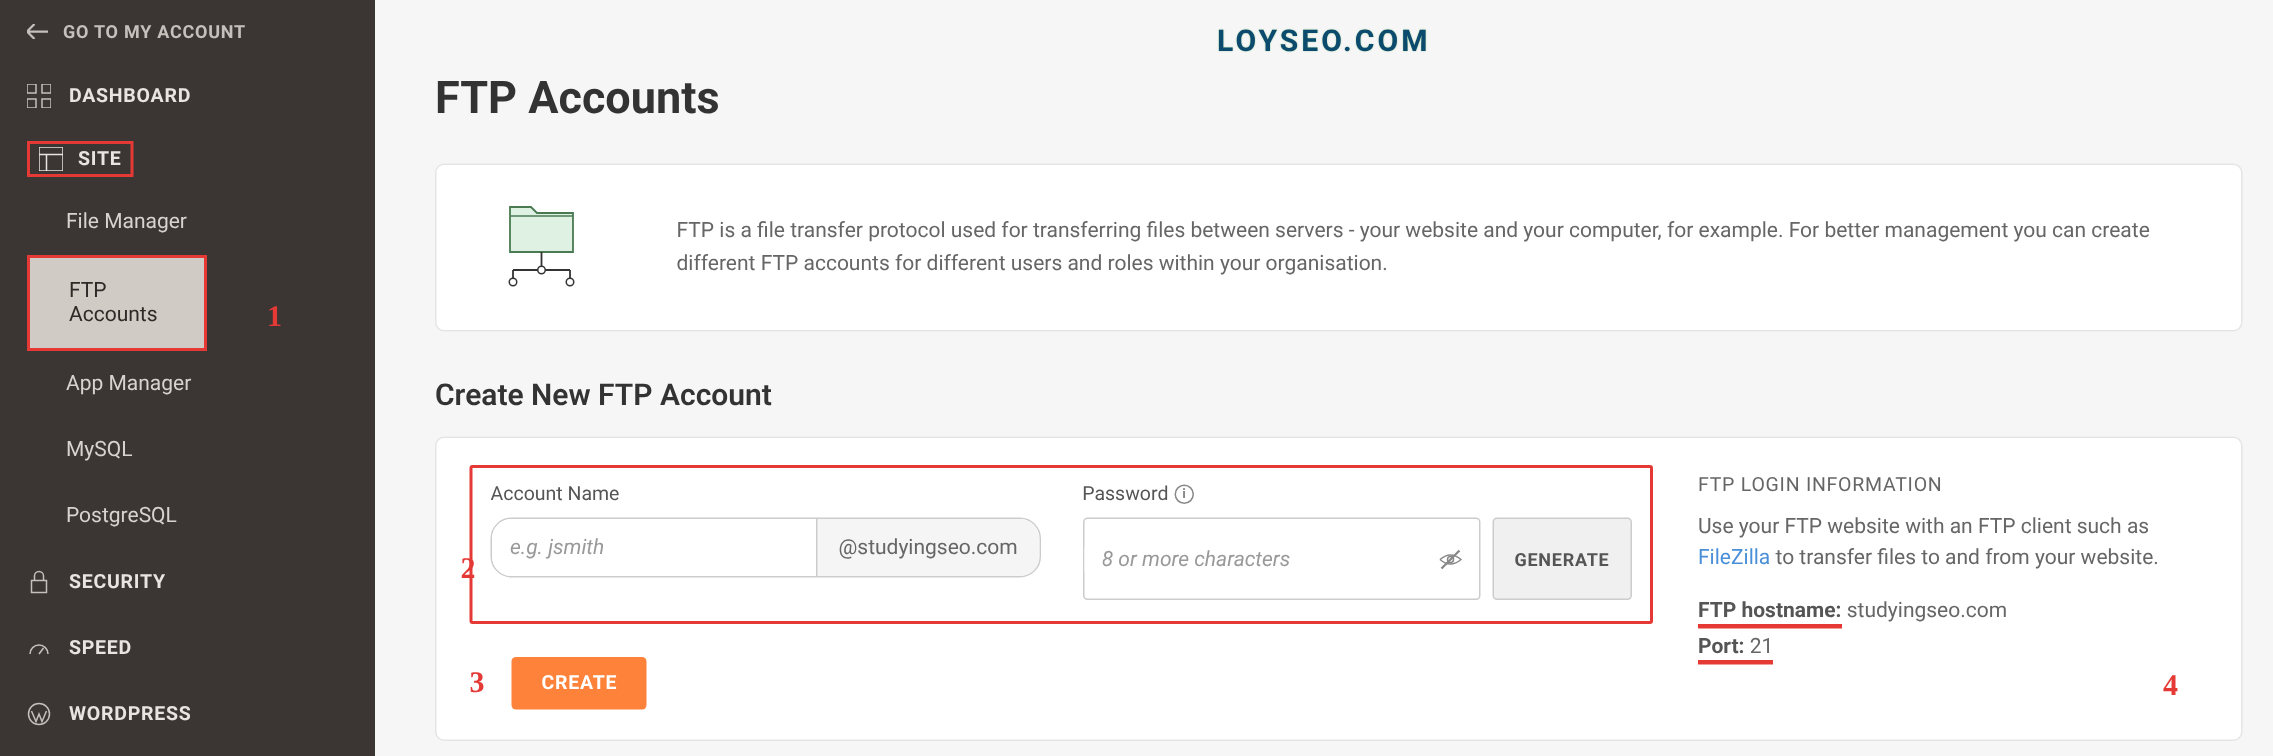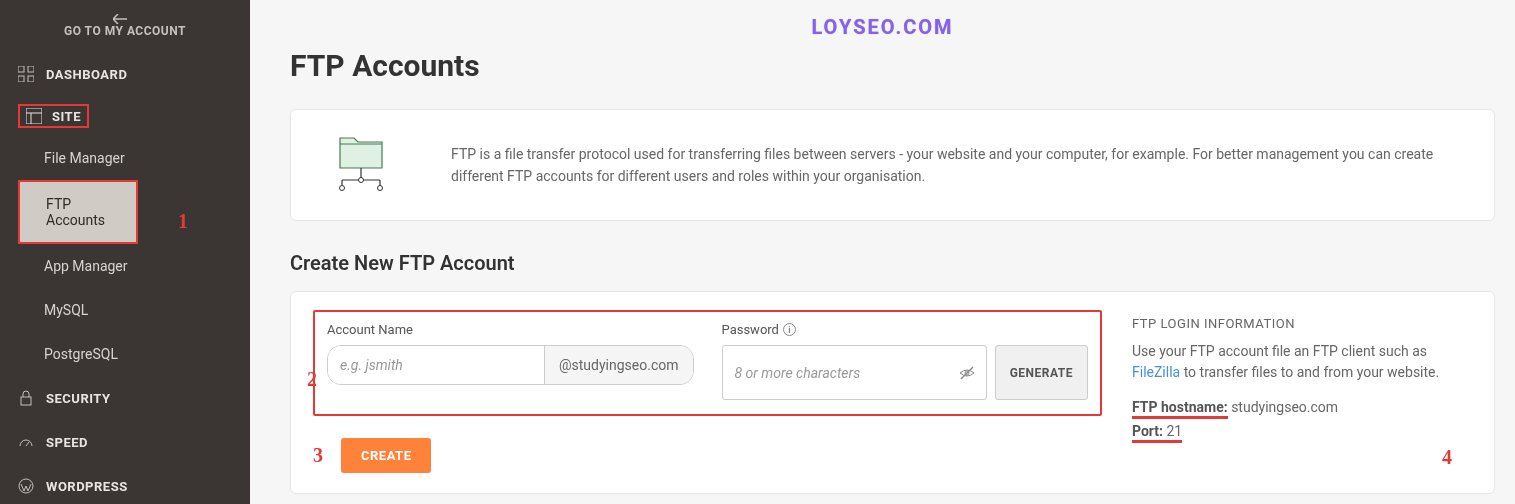--- a/index.html
+++ b/index.html
@@ -1,35 +1,35 @@
 <!DOCTYPE html>
 <html><head>
   <meta charset="utf-8">
   <style>
     * { margin: 0; padding: 0; box-sizing: border-box; font-family: -apple-system, BlinkMacSystemFont, "Segoe UI", Roboto, sans-serif; }
     body { display: flex; width: 1515px; height: 504px; background: #f5f5f5; overflow: hidden; }
     
     .sidebar { width: 250px; background: #3b3633; color: #d8d3cf; display: flex; flex-direction: column; font-size: 14px; }
-    .back-link { display: flex; align-items: center; padding: 14px 18px; color: #c5c0bc; font-size: 12px; font-weight: 700; letter-spacing: 0.5px; flex-direction: column; }
+    .back-link { display: flex; align-items: center; padding: 14px 18px; color: #c5c0bc; font-size: 12px; font-weight: 700; letter-spacing: 0.5px; }
     .back-link svg { margin-right: 10px; }
     
     .nav-item { display: flex; align-items: center; padding: 14px 18px; font-size: 13px; font-weight: 700; letter-spacing: 0.5px; color: #e8e4e0; }
     .nav-item.section { text-transform: uppercase; }
     .nav-item svg { margin-right: 12px; flex-shrink: 0; }
     .sub-item { padding: 14px 18px 14px 44px; font-size: 14px; font-weight: 400; color: #d8d3cf; display:flex; }
     .sub-item.active { background: #d0cbc4; color: #2d2a27; }
     
     .site-highlight { border: 2px solid #e53935; display: inline-flex; align-items: center; padding: 2px 6px; }
     .ftp-highlight { border: 2px solid #e53935; }
     
     .anno { color: #e53935; font-weight: 700; font-size: 20px; font-family: serif; }
     .anno-1 { margin-left: 20px; }
     
     .main { flex: 1; background: #f6f6f6; padding: 0 0 20px 0; position: relative; overflow: hidden; }
-    .watermark { position: absolute; top: 15px; left: 50%; transform: translateX(-50%); font-size: 20px; font-weight: 700; letter-spacing: 2px; color: #8b5cf6; text-shadow: 0 0 1px #8bc48b; }
+    .watermark { position: absolute; top: 15px; left: 50%; transform: translateX(-50%); font-size: 20px; font-weight: 700; letter-spacing: 2px; color: #0c4a6e; text-shadow: 0 0 1px #8bc48b; }
     .page-title { font-size: 30px; font-weight: 700; color: #333; padding: 48px 40px 22px 40px; }
     
     .info-panel { background: #fff; border: 1px solid #e5e5e5; border-radius: 6px; margin: 4px 20px 30px 40px; padding: 22px 30px; display: flex; align-items: center; gap: 50px; }
     .folder-icon { flex-shrink: 0; width: 80px; text-align:center;}
     .info-text { color: #666; font-size: 14px; line-height: 1.6; }
     
     .section-title { font-size: 20px; font-weight: 600; color: #333; padding: 0 40px 16px 40px; }
     .form-panel { background: #fff; border: 1px solid #e5e5e5; border-radius: 6px; margin: 0 20px 0 40px; padding: 18px 22px 20px 22px; position: relative; display:flex; gap: 30px; }
     .form-left { flex: 1; position:relative; }
     .form-right { width: 340px; padding-top: 6px; }
@@ -194,21 +194,21 @@
       </div>
       <div class="create-row">
         <span class="anno-3">3</span>
         <button class="create-btn">CREATE</button>
       </div>
     </div>
 
     <div class="form-right">
       <div class="login-title">FTP LOGIN INFORMATION</div>
       <div class="login-text">
-        <span>Use your FTP account file an FTP client such as </span><a href="#">FileZilla</a><span> to transfer files to and from your website.</span>
+        <span>Use your FTP website with an FTP client such as </span><a href="#">FileZilla</a><span> to transfer files to and from your website.</span>
       </div>
       <div class="host-line">
         <span class="underline-red"><b>FTP hostname:</b></span> <span>studyingseo.com</span>
       </div>
       <div class="host-line">
         <span class="underline-red"><b>Port:</b> <span>21</span></span>
       </div>
     </div>
     <span class="anno-4">4</span>
   </div>

